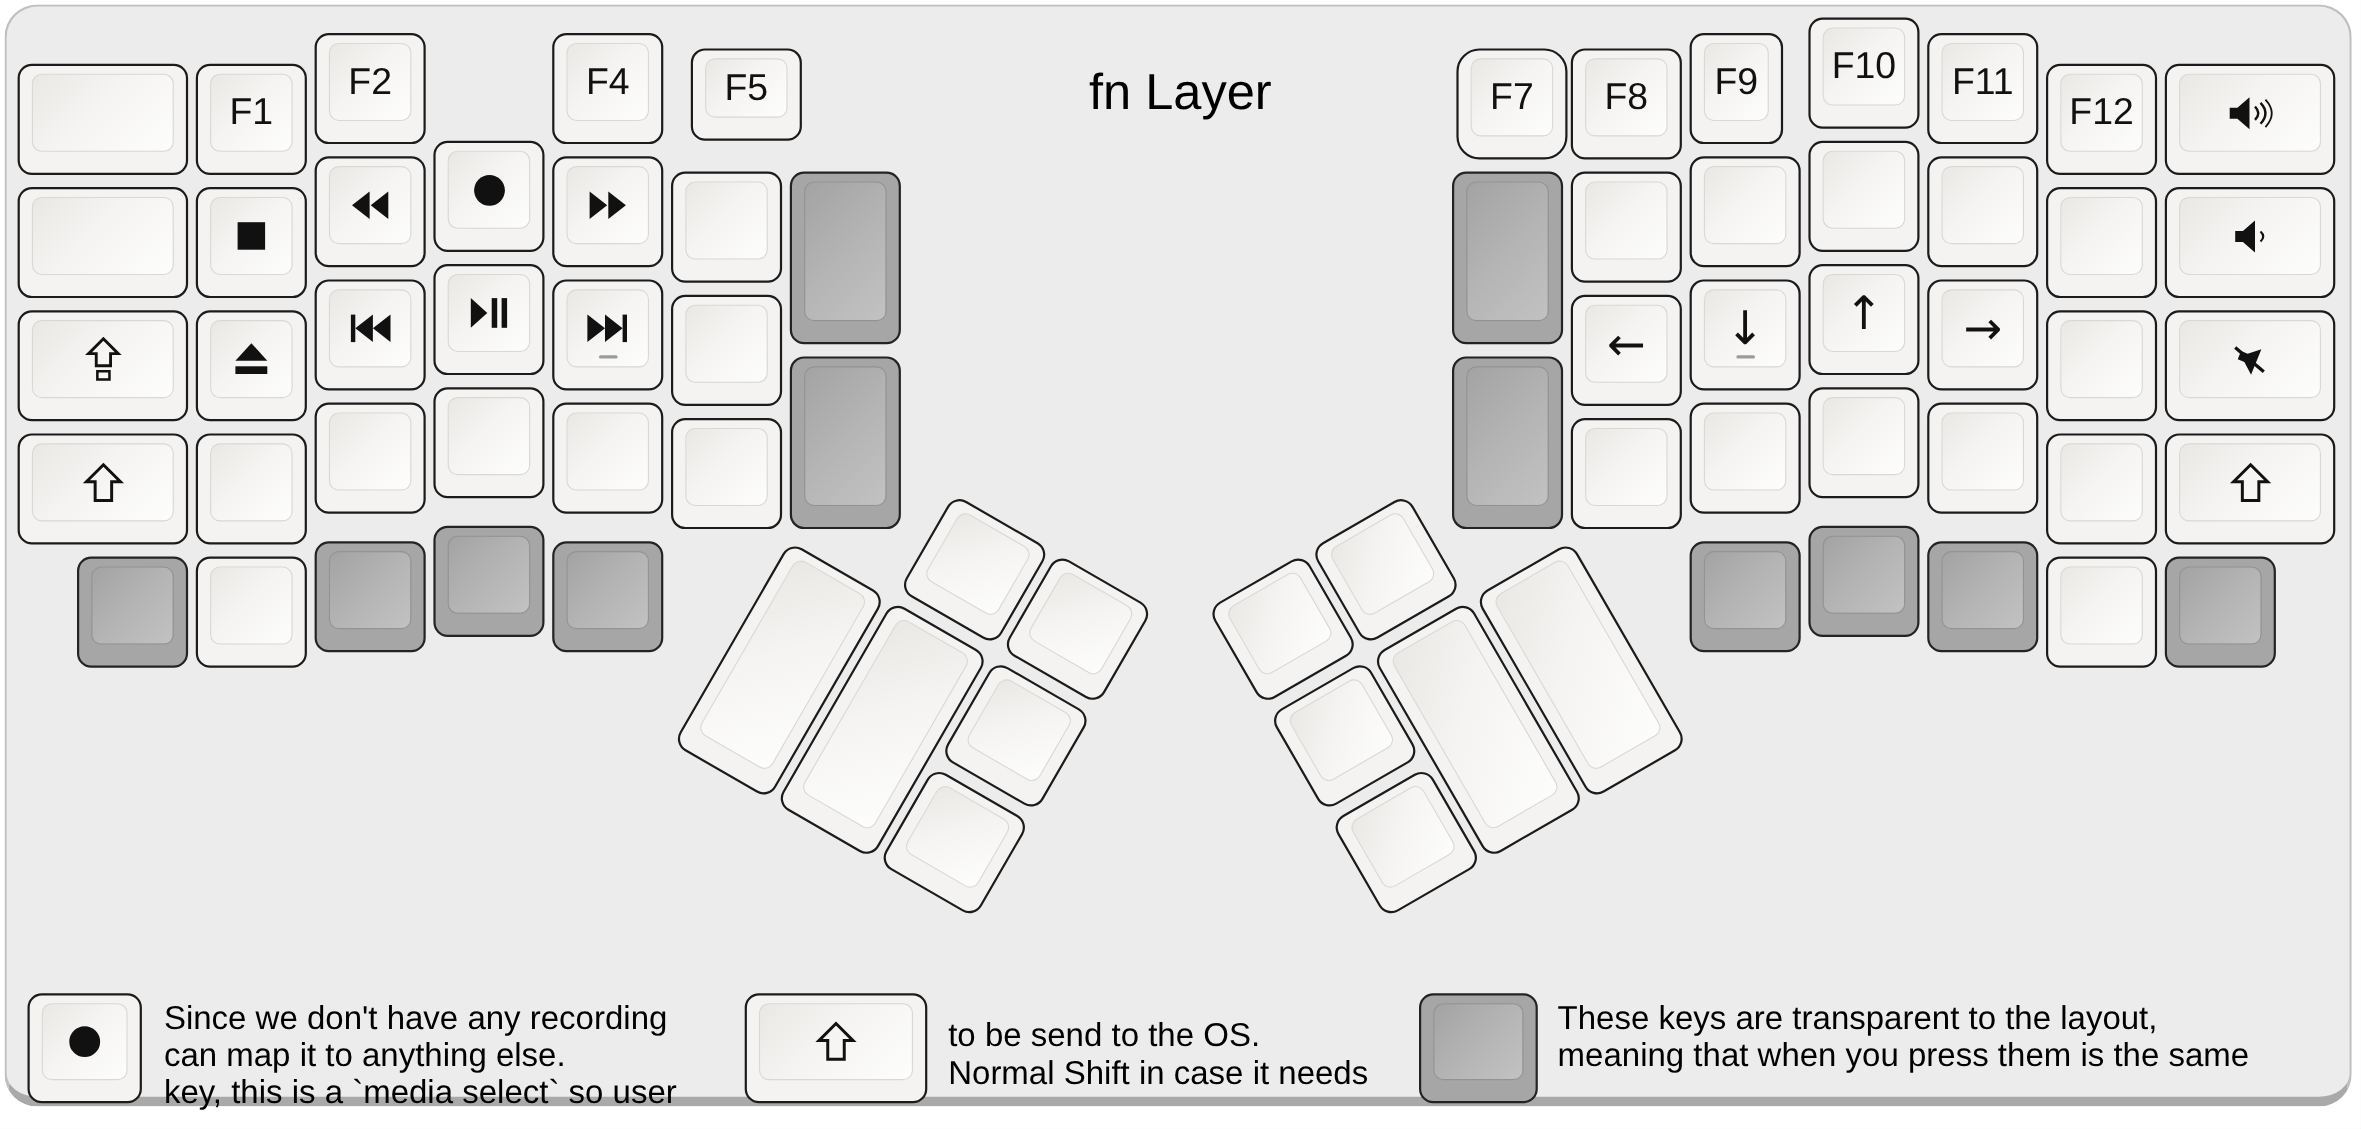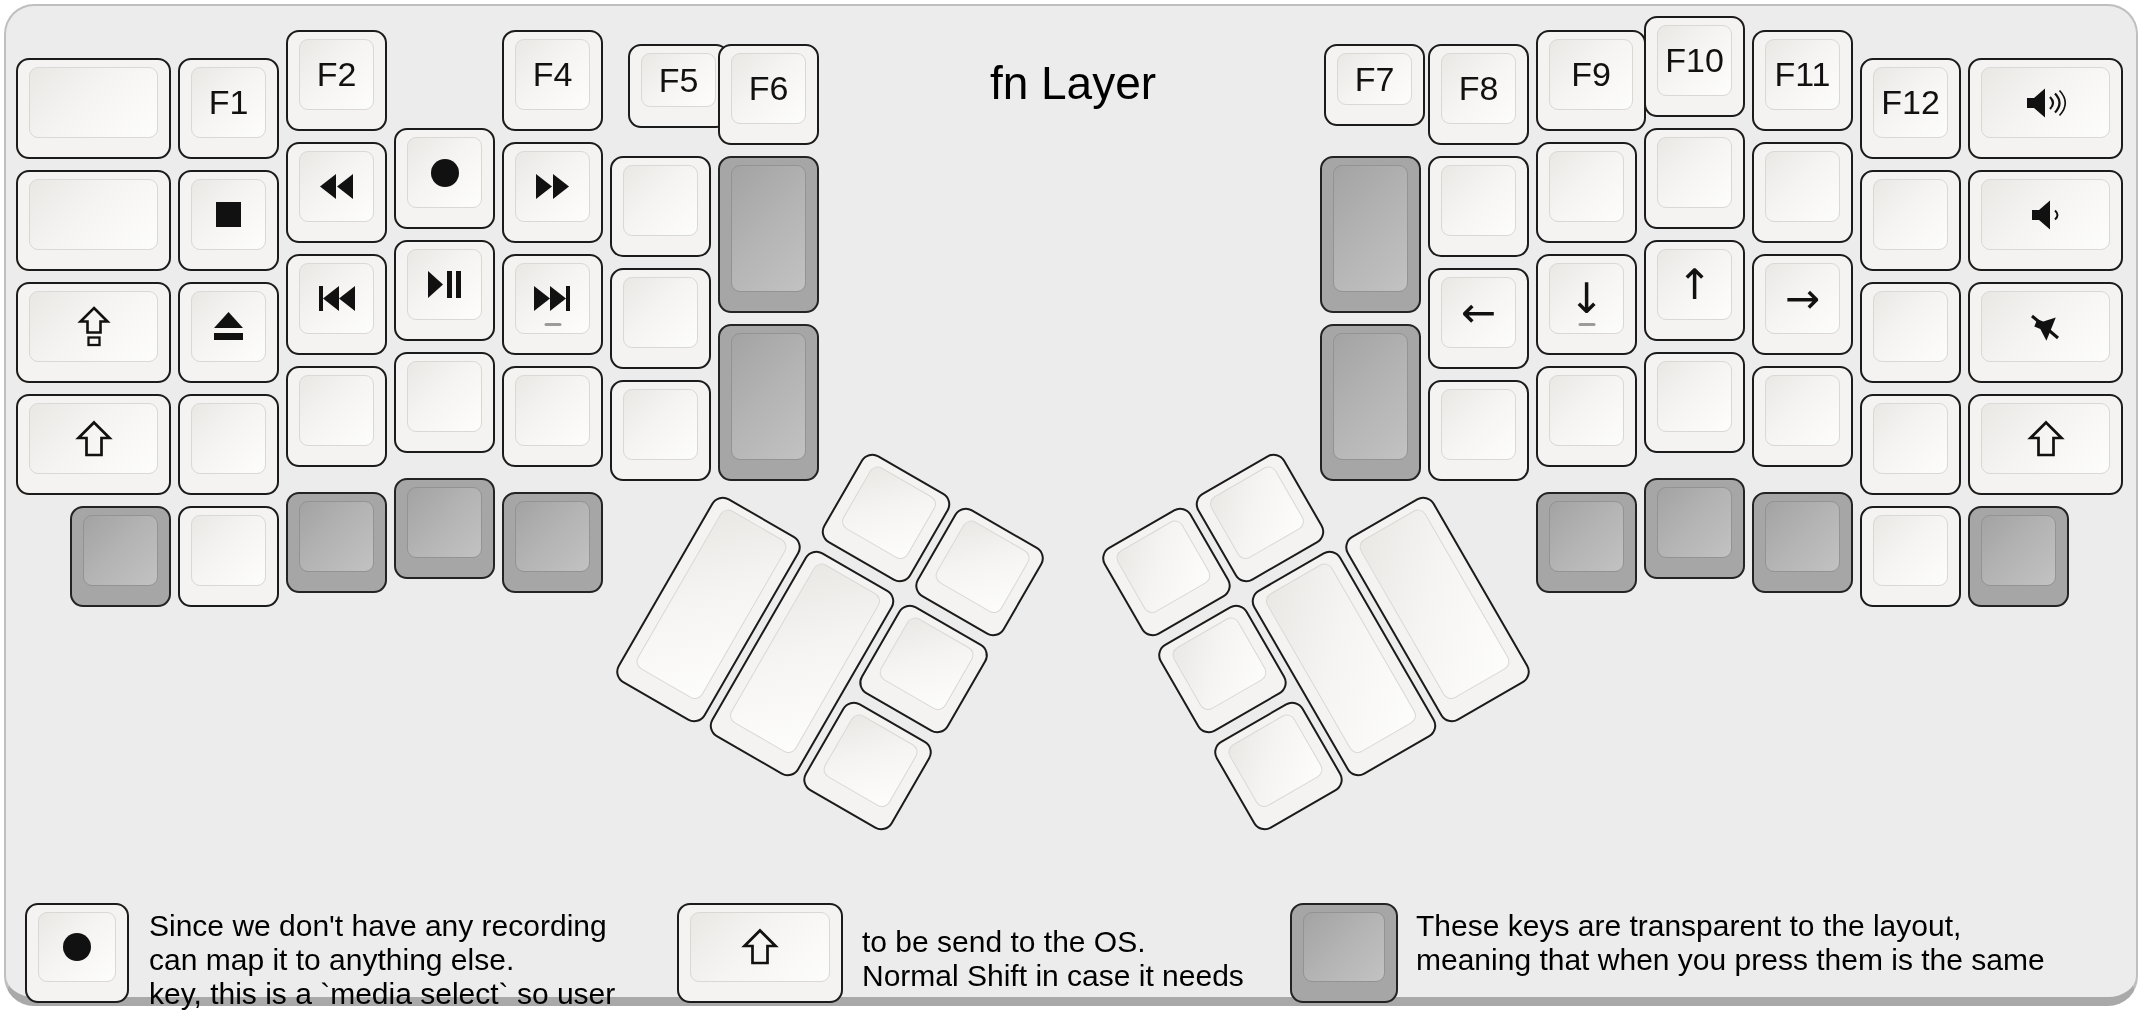--- a/index.html
+++ b/index.html
@@ -175,25 +175,20 @@
       </div>
       <div class="key white" style="left: 610px; top: 156px; width: 101px; height: 101px;">
         <div class="cap"></div>
       </div>
       <div class="key white" style="left: 610px; top: 268px; width: 101px; height: 101px;">
         <div class="cap"></div>
       </div>
       <div class="key white" style="left: 610px; top: 380px; width: 101px; height: 101px;">
         <div class="cap"></div>
       </div>
-      <div class="key white" style="left: 718px; top: 44px; width: 101px; height: 101px;">
-        <div class="cap">
-          <span class="klabel">F6</span>
-        </div>
-      </div>
       <div class="key gray" style="left: 718px; top: 156px; width: 101px; height: 157px;">
         <div class="cap"></div>
       </div>
       <div class="key gray" style="left: 718px; top: 324px; width: 101px; height: 157px;">
         <div class="cap"></div>
       </div>
       <div class="key gray" style="left: 70px; top: 506px; width: 101px; height: 101px;">
         <div class="cap"></div>
       </div>
       <div class="key white" style="left: 178px; top: 506px; width: 101px; height: 101px;">
@@ -201,21 +196,21 @@
       </div>
       <div class="key gray" style="left: 286px; top: 492px; width: 101px; height: 101px;">
         <div class="cap"></div>
       </div>
       <div class="key gray" style="left: 394px; top: 478px; width: 101px; height: 101px;">
         <div class="cap"></div>
       </div>
       <div class="key gray" style="left: 502px; top: 492px; width: 101px; height: 101px;">
         <div class="cap"></div>
       </div>
-      <div class="key white" style="left: 1324px; top: 44px; width: 101px; height: 82px;">
+      <div class="key white" style="left: 1324px; top: 44px; width: 101px; height: 101px; border-radius: 21px;">
         <div class="cap">
           <span class="klabel">F7</span>
         </div>
       </div>
       <div class="key gray" style="left: 1320px; top: 156px; width: 101px; height: 157px;">
         <div class="cap"></div>
       </div>
       <div class="key gray" style="left: 1320px; top: 324px; width: 101px; height: 157px;">
         <div class="cap"></div>
       </div>
@@ -228,21 +223,21 @@
         <div class="cap"></div>
       </div>
       <div class="key white" style="left: 1428px; top: 268px; width: 101px; height: 101px;">
         <div class="cap">
           <span class="arrow">←</span>
         </div>
       </div>
       <div class="key white" style="left: 1428px; top: 380px; width: 101px; height: 101px;">
         <div class="cap"></div>
       </div>
-      <div class="key white" style="left: 1536px; top: 30px; width: 110px; height: 101px;">
+      <div class="key white" style="left: 1536px; top: 30px; width: 85px; height: 101px;">
         <div class="cap">
           <span class="klabel">F9</span>
         </div>
       </div>
       <div class="key white" style="left: 1536px; top: 142px; width: 101px; height: 101px;">
         <div class="cap"></div>
       </div>
       <div class="key white" style="left: 1536px; top: 254px; width: 101px; height: 101px;">
         <div class="cap">
           <span class="arrow">↓</span>

